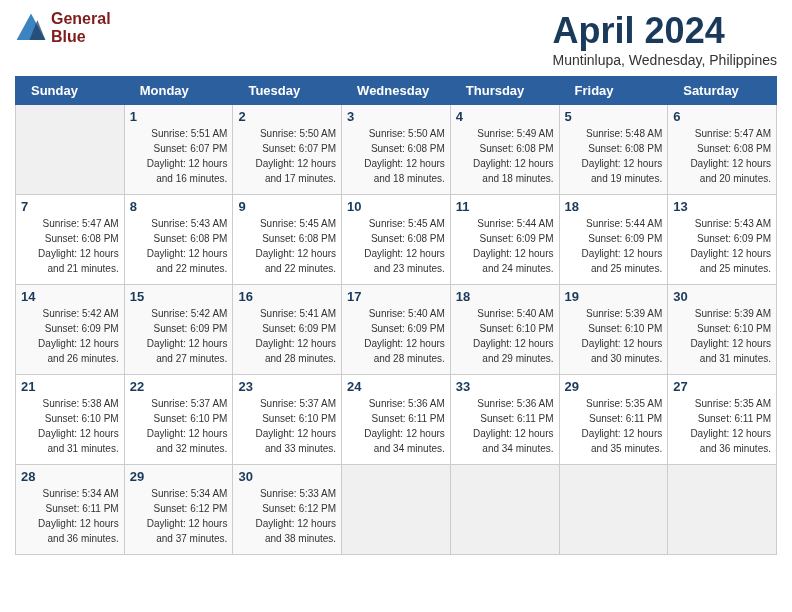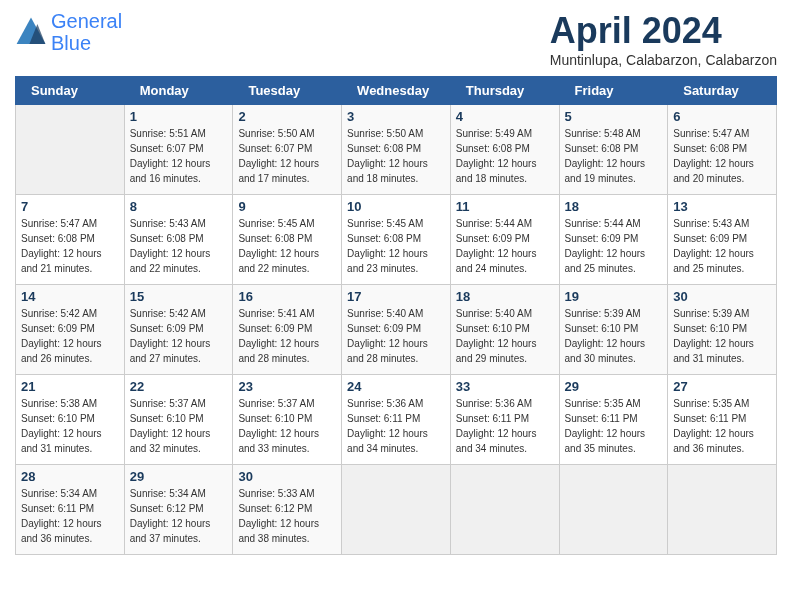--- a/index.html
+++ b/index.html
@@ -15,23 +15,23 @@
       justify-content: space-between;
       align-items: flex-start;
       margin-bottom: 8px;
     }
     .logo {
       display: flex;
       align-items: center;
       gap: 4px;
     }
     .logo-text {
-      font-size: 20px;
-      font-weight: normal;
-      color: #3b82f6;
+      font-size: 16px;
+      font-weight: bold;
+      color: #7f1d1d;
       line-height: 1.1;
     }
     .logo-icon {
       width: 32px;
       height: 32px;
     }
     .title-block {
       text-align: left;
     }
     .month-title {
@@ -69,20 +69,21 @@
       font-size: 13px;
       font-weight: bold;
       color: #1a3a5c;
       display: block;
       margin-bottom: 2px;
     }
     .cell-info {
       font-size: 10px;
       line-height: 1.5;
       color: #333;
+      text-align: right;
     }
     tbody tr:nth-child(odd) td {
       background: #f9f9f9;
     }
     tbody tr:nth-child(even) td {
       background: #fff;
     }
     .empty-cell {
       background: #f0f0f0 !important;
     }
@@ -97,21 +98,21 @@
         <polygon points="20,2 38,35 2,35" fill="#1a6eb5" opacity="0.85"></polygon>
         <polygon points="28,10 38,35 18,35" fill="#1a3a5c" opacity="0.7"></polygon>
       </svg>
       <div class="logo-text">
         <div>General</div>
         <div>Blue</div>
       </div>
     </div>
     <div class="title-block">
       <div class="month-title">April 2024</div>
-      <div class="location">Muntinlupa, Calabarzon, Calabarzon</div>
+      <div class="location">Muntinlupa, Wednesday, Philippines</div>
     </div>
   </div>
 
   <table>
     <thead>
       <tr>
         <th>Sunday</th>
         <th>Monday</th>
         <th>Tuesday</th>
         <th>Wednesday</th>

